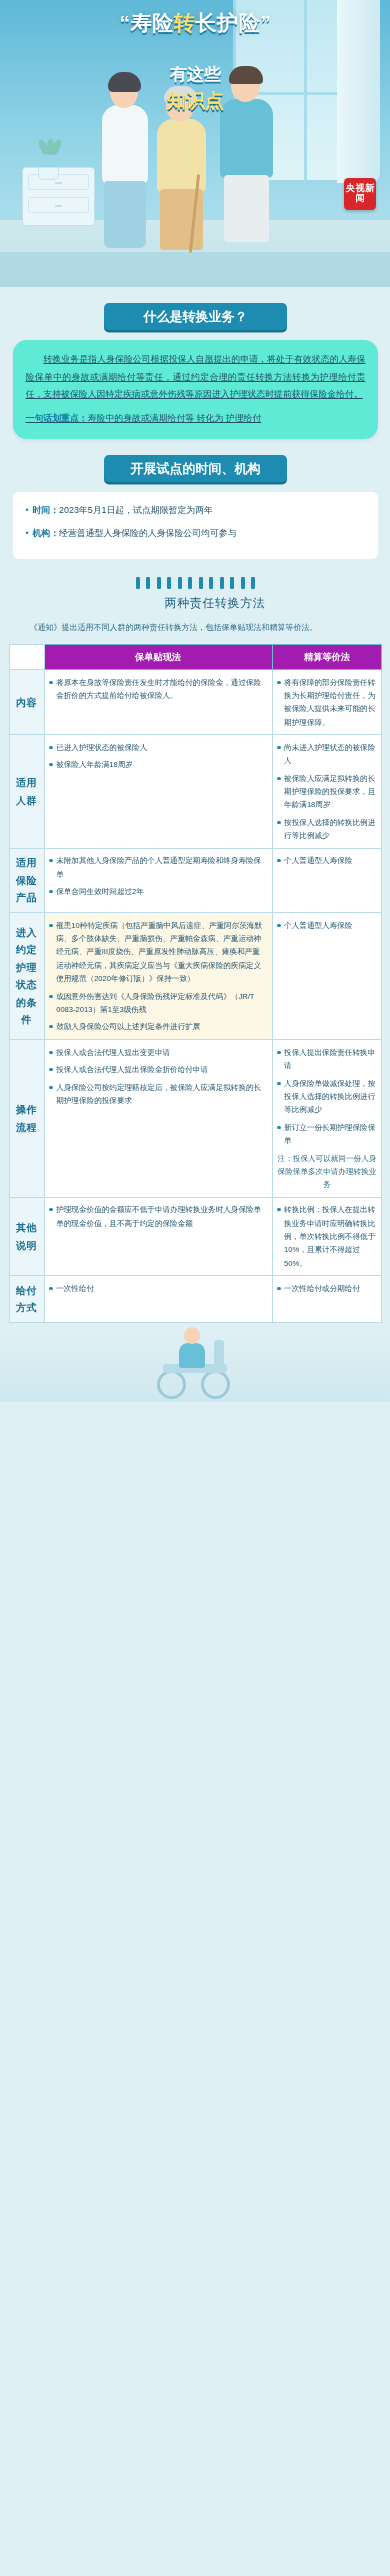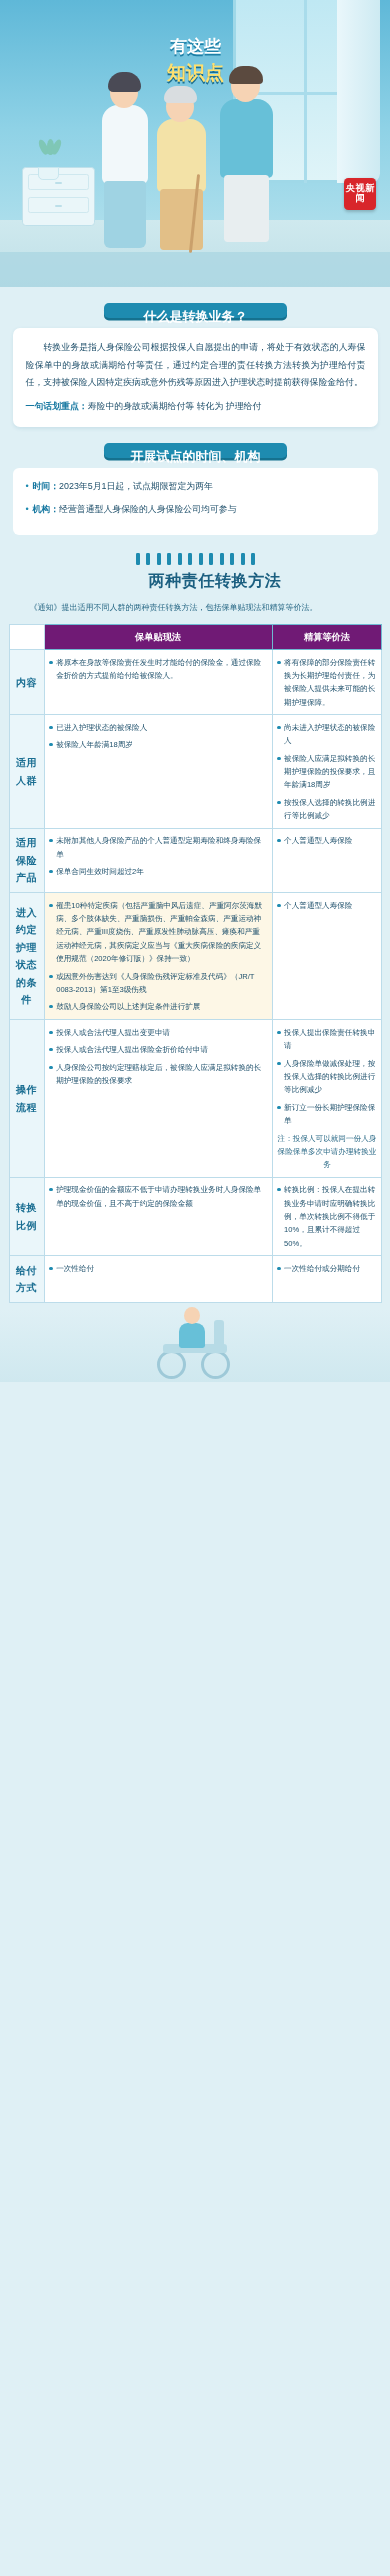--- a/index.html
+++ b/index.html
@@ -86,62 +86,62 @@
     text-shadow:0 1.8px 0 #1b6e91;
   }
   .cctv {
     position:absolute; right:14.7px; top:178px; width:32px; height:32px;
     background:#d8262b; color:#fff; border-radius:4.3px;
     font-size:9.2px; font-weight:bold; line-height:1.15; text-align:center;
     padding-top:4.9px; letter-spacing:0.6px;
     box-shadow:0 1.2px 3.1px rgba(0,0,0,.2);
   }
   .hdr {
-    margin:16px auto 0; width:183px; height:15px; line-height:27px;
+    margin:16px auto 0; width:183px; height:27px; line-height:27px;
     background:#1e8bb0; color:#fff; font-size:13px; font-weight:bold;
     text-align:center; border-radius:4.9px;
     box-shadow:0 2.4px 0 #15718f;
   }
   .card {
-    margin:9.8px 13.4px 0; background:#ffffff; border-radius:7px;
+    margin:9.8px 13.4px 0; background:#5eead4; border-radius:14px;
     padding:11px 12.2px; line-height:2.0; font-size:8.9px; color:#20506b;
-    text-align:justify; box-shadow:0 1.2px 3.7px rgba(30,110,150,.10);
+    text-align:justify; box-shadow:0 1.2px 3.7px rgba(30,110,150,.10);text-decoration:underline;
   }
   .card .ind { text-indent:2em; }
   .keypoint { margin-top:6.1px; }
   .keypoint .tag { color:#1577a0; font-weight:bold; }
 
   .listcard {
     margin:9.8px 13.4px 0; background:#ffffff; border-radius:6.1px;
     padding:9.8px 12.2px; font-size:8.9px; line-height:1.95; color:#20506b;
   }
   .li { display:flex; margin-bottom:6.1px; }
   .li .dot { color:#1e8bb0; margin-right:3.7px; font-size:9.2px; line-height:1.9; }
   .li b { color:#1577a0; }
 
   
   .ticks { text-align:center; margin-top:18.3px; }
   .ticks i {
     display:inline-block; width:4.3px; height:12.2px; background:#1e8bb0;
     margin:0 3.1px; border-radius:1.2px;
   }
   .bigtitle {
-    text-align:center; font-size:16px; font-weight:bold; color:#1b5f80;
+    text-align:center; font-size:12px; font-weight:normal; color:#1b5f80;
     margin-top:3.7px; letter-spacing:0.6px;margin-left:39px;
   }
   .note {
     margin:8.6px 13.4px 0; font-size:8px; color:#2b6a87; line-height:1.9;
     text-indent:2em;
   }
 
   
   .tablewrap { margin:8.6px 8.6px 0; }
   table.cmp { width:100%; border-collapse:collapse; font-size:7.6px; color:#22536e; }
   table.cmp th {
-    background:#701a75; color:#fff; font-size:9.2px; font-weight:bold;
+    background:#a21caf; color:#fff; font-size:9.2px; font-weight:bold;
     padding:5.5px 2.4px; border:0.6px solid #6fb9d2;
   }
   table.cmp th.blank { background:#ffffff; border:0.6px solid #bcdcea; width:35px; }
   table.cmp td {
     border:0.6px solid #bcdcea; padding:5.5px 4.9px; vertical-align:top; line-height:1.75;
     background:#ffffff;
   }
   table.cmp td.rowh {
     width:35px; text-align:center; vertical-align:middle; background:#eaf6fa;
     font-weight:bold; color:#1a6e92; font-size:10px; letter-spacing:0.6px;
@@ -224,20 +224,21 @@
       </div>
       <div class="helper">
         <div class="body"></div>
           <div class="pants"></div>
         <div class="head"></div>
           <div class="hair"></div>
       </div>
     </div>
 
     <div class="hero-title">
+      <div class="t1"><span>“寿险</span><span class="y">转</span><span>长护险”</span></div>
       <div class="t2">有这些</div>
       <div class="t3">知识点</div>
     </div>
 
     <div class="cctv"><span>央视新闻</span></div>
   </div>
 
   <div class="hdr">什么是转换业务？</div>
   <div class="card">
     <div class="ind">转换业务是指人身保险公司根据投保人自愿提出的申请，将处于有效状态的人寿保险保单中的身故或满期给付等责任，通过约定合理的责任转换方法转换为护理给付责任，支持被保险人因特定疾病或意外伤残等原因进入护理状态时提前获得保险金给付。</div>
@@ -348,21 +349,21 @@
               <ul>
           <li>投保人提出保险责任转换申请</li>
           <li>人身保险单做减保处理，按投保人选择的转换比例进行等比例减少</li>
           <li>新订立一份长期护理保险保单</li>
           <li class="plain tnote">注：投保人可以就同一份人身保险保单多次申请办理转换业务</li>
         </ul>
             </td>
       </tr>
 
       <tr>
-        <td class="rowh">转换比例</td>
+        <td class="rowh">其他说明</td>
         <td class="cell">
               <ul>
           <li>护理现金价值的金额应不低于申请办理转换业务时人身保险单单的现金价值，且不高于约定的保险金额</li>
         </ul>
             </td>
         <td class="cell">
               <ul>
           <li>转换比例：投保人在提出转换业务申请时应明确转换比例，单次转换比例不得低于10%，且累计不得超过50%。</li>
         </ul>
             </td>

